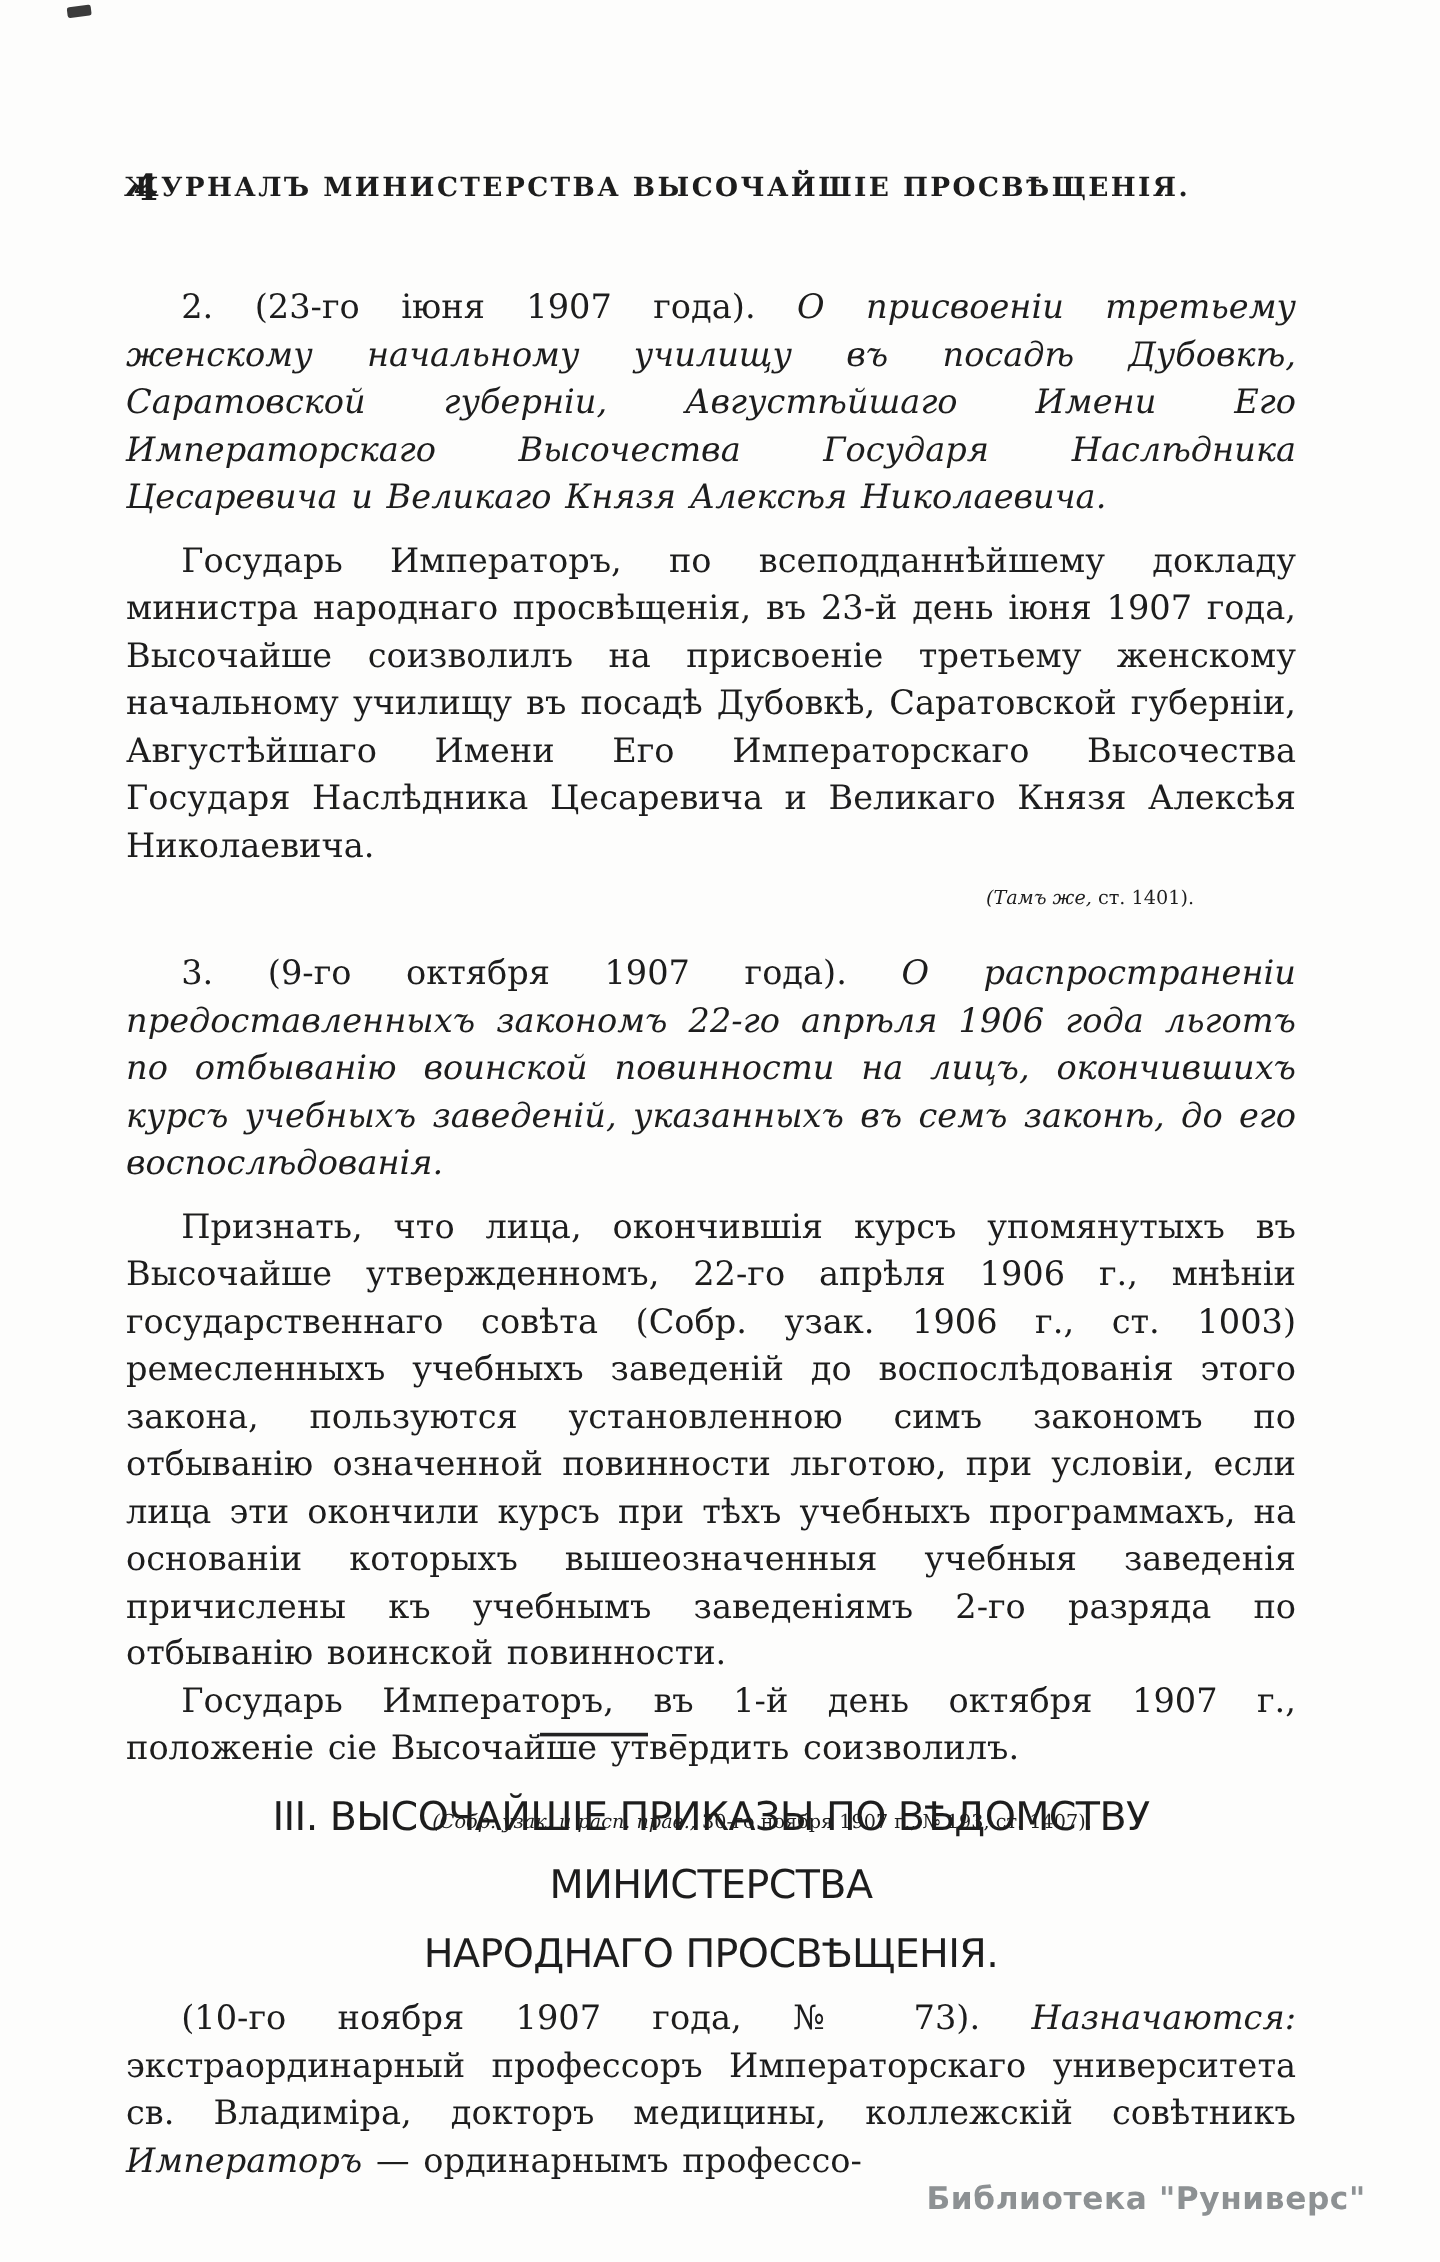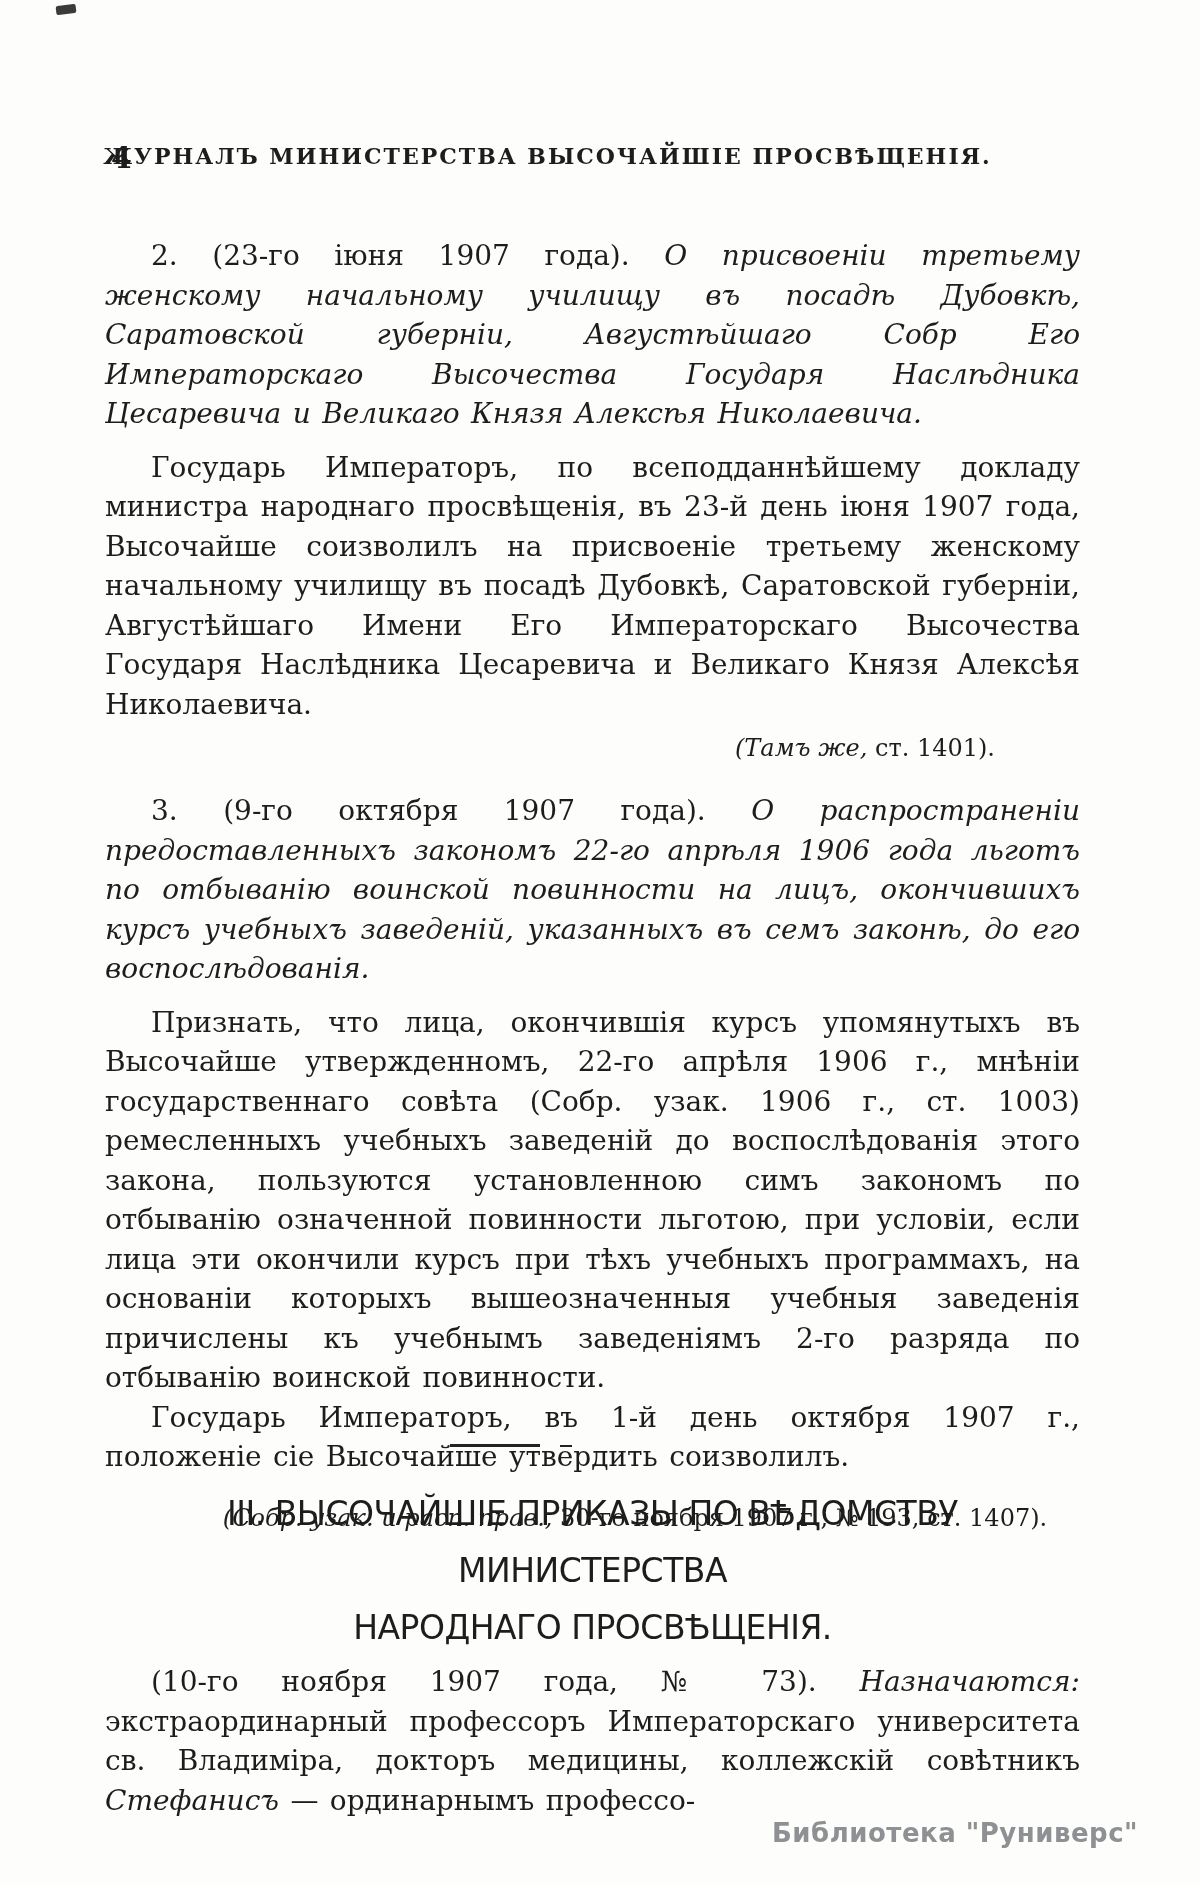--- a/index.html
+++ b/index.html
@@ -24,21 +24,21 @@
     white-space:nowrap;
   }
   .column { position:absolute; left:105px; top:236px; width:975px; }
   .para {
     margin:0; font-size:28px; line-height:39.5px;
     text-align:justify; text-indent:46px; word-spacing:2.5px;
   }
   .ital { font-style:italic; }
   .entry-title { margin-bottom:14px; }
   .citation {
-    font-size:24px; line-height:34px;
+    font-size:16px; line-height:34px;
     text-indent:0; word-spacing:normal;
   }
   .cit-right { text-align:right; padding-right:85px; margin-top:7px; }
   .cit-center { text-align:center; padding-left:85px; margin-top:24px; }
   .entry-3 { margin-top:26px; }
   .bottom-block { position:absolute; left:105px; top:1444px; width:975px; }
   .divider { position:relative; height:3px; margin-bottom:38px; }
   .dash-main { position:absolute; left:345px; top:0; width:90px; height:3px; background:#232323; }
   .dash-small { position:absolute; left:455px; top:1px; width:12px; height:2px; background:#232323; }
   .section-heading {
@@ -63,38 +63,38 @@
   <div class="scan-speck"></div>
 
   <div class="running-header">
     <span class="page-num">4</span>
     <div class="running-title">ЖУРНАЛЪ МИНИСТЕРСТВА ВЫСОЧАЙШІЕ ПРОСВѢЩЕНІЯ.</div>
   </div>
 
   <div class="column">
 
     <section class="entry">
-      <p class="para entry-title"><span>2. (23-го іюня 1907 года). </span><em class="ital">О присвоеніи третьему женскому начальному училищу въ посадѣ Дубовкѣ, Саратовской губерніи, Августѣйшаго Собр Его Императорскаго Высочества Государя Наслѣдника Цесаревича и Великаго Князя Алексѣя Николаевича.</em></p>
+      <p class="para entry-title"><span>2. (23-го іюня 1907 года). </span><em class="ital">О присвоеніи третьему женскому начальному училищу въ посадѣ Дубовкѣ, Саратовской губерніи, Августѣйшаго Имени Его Императорскаго Высочества Государя Наслѣдника Цесаревича и Великаго Князя Алексѣя Николаевича.</em></p>
       <p class="para">Государь Императоръ, по всеподданнѣйшему докладу министра народнаго просвѣщенія, въ 23-й день іюня 1907 года, Высочайше соизволилъ на присвоеніе третьему женскому начальному училищу въ посадѣ Дубовкѣ, Саратовской губерніи, Августѣйшаго Имени Его Императорскаго Высочества Государя Наслѣдника Цесаревича и Великаго Князя Алексѣя Николаевича.</p>
       <p class="para citation cit-right"><em class="ital">(Тамъ же,</em><span> ст. 1401).</span></p>
     </section>
 
     <section class="entry entry-3">
       <p class="para entry-title"><span>3. (9-го октября 1907 года). </span><em class="ital">О распространеніи предоставленныхъ закономъ 22-го апрѣля 1906 года льготъ по отбыванію воинской повинности на лицъ, окончившихъ курсъ учебныхъ заведеній, указанныхъ въ семъ законѣ, до его воспослѣдованія.</em></p>
       <p class="para">Признать, что лица, окончившія курсъ упомянутыхъ въ Высочайше утвержденномъ, 22-го апрѣля 1906 г., мнѣніи государственнаго совѣта (Собр. узак. 1906 г., ст. 1003) ремесленныхъ учебныхъ заведеній до воспослѣдованія этого закона, пользуются установленною симъ закономъ по отбыванію означенной повинности льготою, при условіи, если лица эти окончили курсъ при тѣхъ учебныхъ программахъ, на основаніи которыхъ вышеозначенныя учебныя заведенія причислены къ учебнымъ заведеніямъ 2-го разряда по отбыванію воинской повинности.</p>
       <p class="para">Государь Императоръ, въ 1-й день октября 1907 г., положеніе сіе Высочайше утвердить соизволилъ.</p>
       <p class="para citation cit-center"><em class="ital">(Собр. узак. и расп. прав.,</em><span> 30-го ноября 1907 г., № 193, ст. 1407).</span></p>
     </section>
 
   </div>
 
   <div class="bottom-block">
     <div class="divider">
       <span class="dash-main"></span>
       <span class="dash-small"></span>
     </div>
     <h2 class="section-heading"><span>III. ВЫСОЧАЙШІЕ ПРИКАЗЫ ПО ВѢДОМСТВУ МИНИСТЕРСТВА</span><br><span>НАРОДНАГО ПРОСВѢЩЕНІЯ.</span></h2>
-    <p class="para appointments"><span>(10-го ноября 1907 года, № 73). </span><em class="ital">Назначаются:</em><span> экстраординарный профессоръ Императорскаго университета св. Владиміра, докторъ медицины, коллежскій совѣтникъ </span><em class="ital">Стефанисъ</em><span> — ординарнымъ профессо-</span></p>
+    <p class="para appointments"><span>(10-го ноября 1907 года, № 73). </span><em class="ital">Назначаются:</em><span> экстраординарный профессоръ Императорскаго университета св. Владиміра, докторъ медицины, коллежскій совѣтникъ </span><em class="ital">Императоръ</em><span> — ординарнымъ профессо-</span></p>
   </div>
 
   <div class="watermark">Библиотека "Руниверс"</div>
 
 </div>
 
 </body></html>

